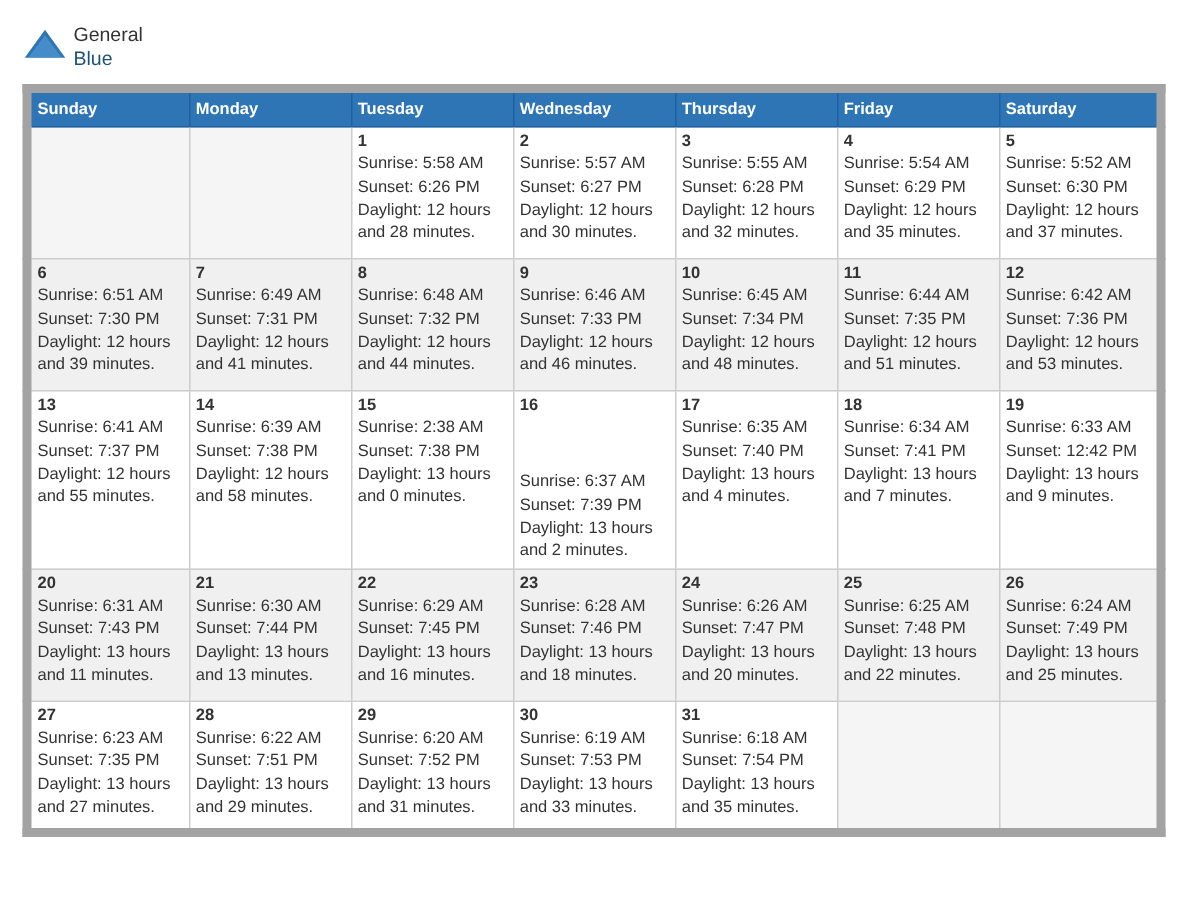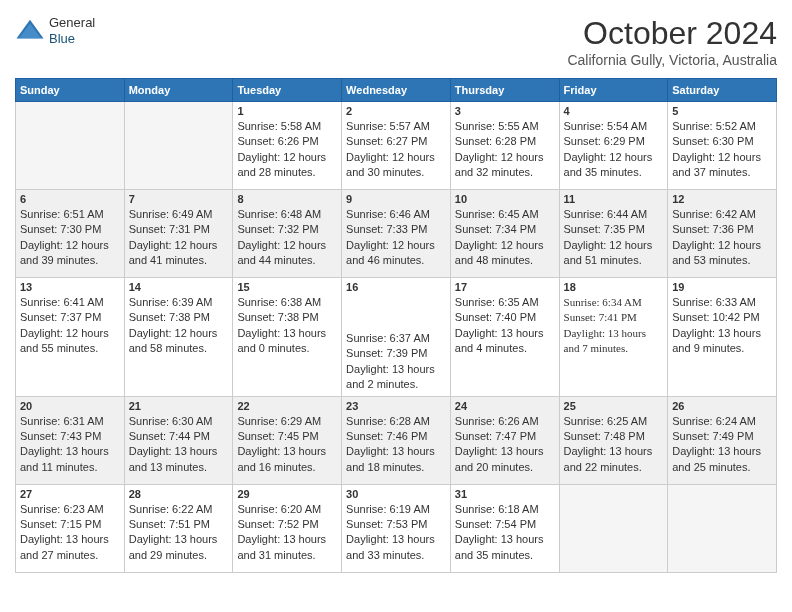--- a/index.html
+++ b/index.html
@@ -46,21 +46,21 @@
       font-size: 32px;
       color: #333;
       font-weight: normal;
     }
     .subtitle {
       font-size: 14px;
       color: #555;
     }
     .calendar {
       flex: 1;
-      border: 1px solid #a3a3a3;
+      border: 6px solid #a3a3a3;
       border-collapse: collapse;
       width: 100%;
       table-layout: fixed;
       padding-left: 12px;
     }
     .calendar th {
       background: #2e75b6;
       color: white;
       font-size: 11px;
       padding: 5px 4px;
@@ -102,24 +102,20 @@
   <div class="header">
     <div class="logo">
       <svg class="logo-icon" viewBox="0 0 40 40">
         <polygon points="20,5 38,30 2,30" fill="#2e75b6"></polygon>
         <polygon points="20,10 35,30 5,30" fill="#5ba3d9" opacity="0.5"></polygon>
       </svg>
       <div class="logo-text">
         <span class="general">General</span>
         <span class="blue">Blue</span>
       </div>
-    </div>
-    <div class="title-block">
-      <div class="main-title">October 2024</div>
-      <div class="subtitle">California Gully, Victoria, Australia</div>
     </div>
   </div>
 
   <table class="calendar">
     <thead>
       <tr>
         <th>Sunday</th>
         <th>Monday</th>
         <th>Tuesday</th>
         <th>Wednesday</th>
@@ -229,50 +225,50 @@
           </td>
           <td>
             <span class="day-num">14</span>
             <div class="day-detail" style="white-space: pre-line;">Sunrise: 6:39 AM
 Sunset: 7:38 PM
 Daylight: 12 hours
 and 58 minutes.</div>
           </td>
           <td>
             <span class="day-num">15</span>
-            <div class="day-detail" style="white-space: pre-line;">Sunrise: 6:38 AM
+            <div class="day-detail" style="white-space: pre-line;">Sunrise: 2:38 AM
 Sunset: 7:38 PM
 Daylight: 13 hours
 and 0 minutes.</div>
           </td>
           <td>
             <span class="day-num">16</span>
             <div class="day-detail" style="white-space: pre-line; margin-top: 38px;">Sunrise: 6:37 AM
 Sunset: 7:39 PM
 Daylight: 13 hours
 and 2 minutes.</div>
           </td>
           <td>
             <span class="day-num">17</span>
             <div class="day-detail" style="white-space: pre-line;">Sunrise: 6:35 AM
 Sunset: 7:40 PM
 Daylight: 13 hours
 and 4 minutes.</div>
           </td>
           <td>
             <span class="day-num">18</span>
-            <div class="day-detail" style="white-space: pre-line; font-family: Liberation Serif, serif;">Sunrise: 6:34 AM
+            <div class="day-detail" style="white-space: pre-line;">Sunrise: 6:34 AM
 Sunset: 7:41 PM
 Daylight: 13 hours
 and 7 minutes.</div>
           </td>
           <td>
             <span class="day-num">19</span>
             <div class="day-detail" style="white-space: pre-line;">Sunrise: 6:33 AM
-Sunset: 10:42 PM
+Sunset: 12:42 PM
 Daylight: 13 hours
 and 9 minutes.</div>
           </td>
         </tr>
         <tr class="row-shade">
           <td>
             <span class="day-num">20</span>
             <div class="day-detail" style="white-space: pre-line;">Sunrise: 6:31 AM
 Sunset: 7:43 PM
 Daylight: 13 hours
@@ -318,21 +314,21 @@
             <div class="day-detail" style="white-space: pre-line;">Sunrise: 6:24 AM
 Sunset: 7:49 PM
 Daylight: 13 hours
 and 25 minutes.</div>
           </td>
         </tr>
         <tr>
           <td>
             <span class="day-num">27</span>
             <div class="day-detail" style="white-space: pre-line;">Sunrise: 6:23 AM
-Sunset: 7:15 PM
+Sunset: 7:35 PM
 Daylight: 13 hours
 and 27 minutes.</div>
           </td>
           <td>
             <span class="day-num">28</span>
             <div class="day-detail" style="white-space: pre-line;">Sunrise: 6:22 AM
 Sunset: 7:51 PM
 Daylight: 13 hours
 and 29 minutes.</div>
           </td>

